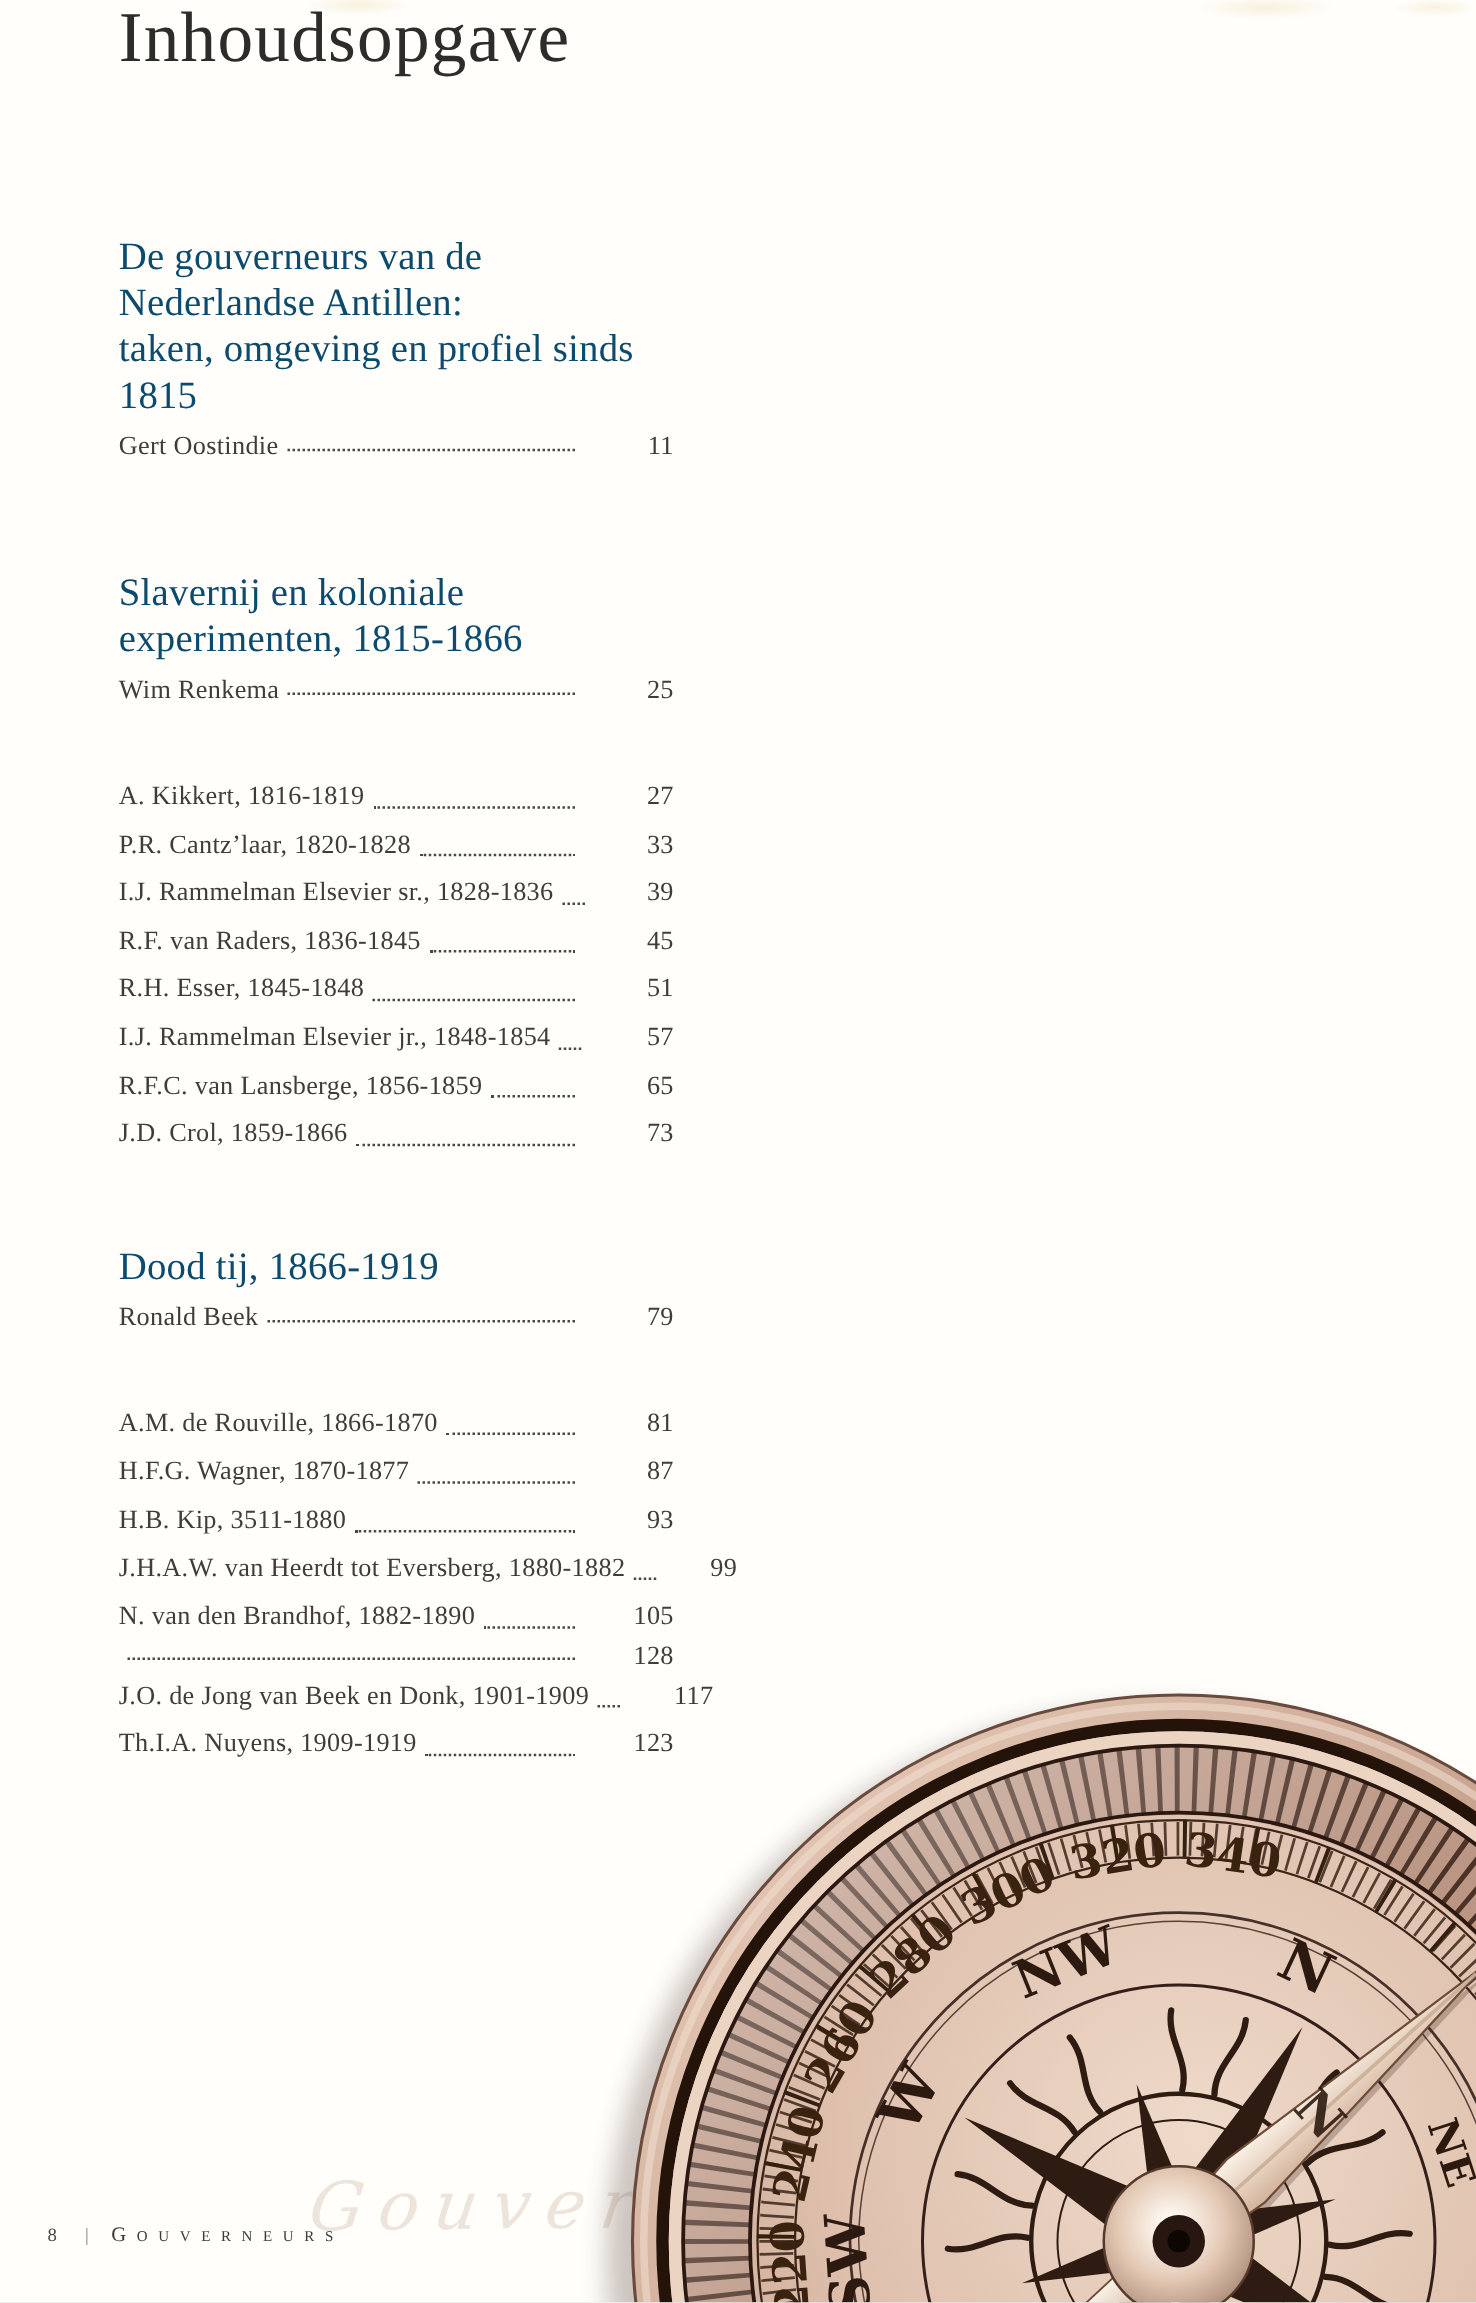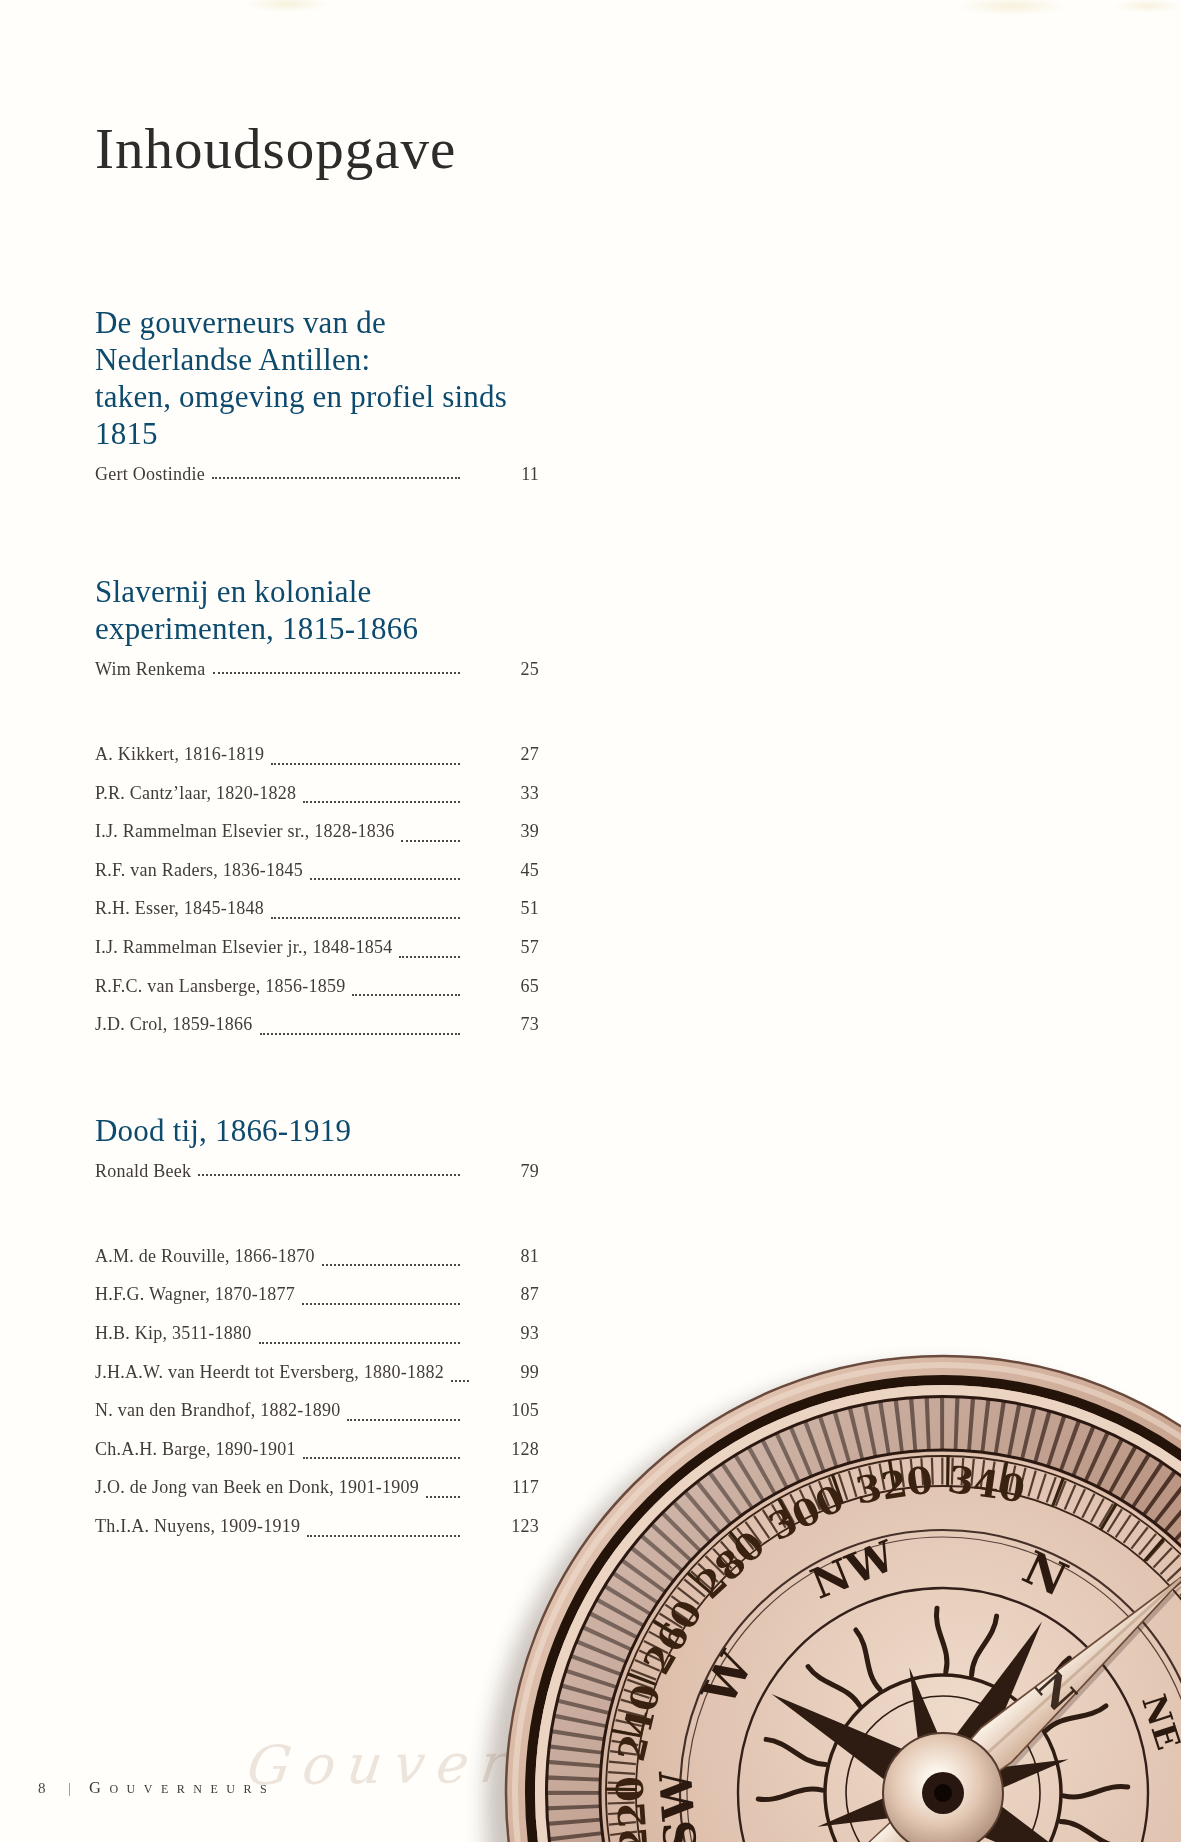--- a/index.html
+++ b/index.html
@@ -9,34 +9,34 @@
     font-family:"Liberation Serif","DejaVu Serif",serif;
   }
   .page::before{
     content:"";position:absolute;inset:0;pointer-events:none;
     background:
       radial-gradient(60px 12px at 287px 4px, rgba(247,240,218,.95), transparent 70%),
       radial-gradient(80px 14px at 1012px 6px, rgba(247,240,218,.95), transparent 70%),
       radial-gradient(50px 10px at 1148px 6px, rgba(247,240,218,.85), transparent 70%);
   }
   
-  .toc{position:absolute;left:95px;top:0;width:444px;padding-top:118px;}
+  .toc{position:absolute;left:95px;top:0;width:444px;}
   h1.title{
     margin:0;font-weight:400;font-size:57px;line-height:62px;
     color:#2d2c2a;letter-spacing:1px;
   }
   .section{margin-top:78px;}
   #sections .section:nth-of-type(1){margin-top:124px;}
   #sections .section:nth-of-type(2){margin-top:85px;}
   #sections .section:nth-of-type(3){margin-top:68px;}
   .sec-title{
     font-size:31px;line-height:37px;color:#0c4a6e;
     font-weight:400;letter-spacing:.2px;
   }
-  .row{display:flex;align-items:baseline;color:#423c36;font-size:18px;letter-spacing:.25px;}
+  .row{display:flex;align-items:baseline;color:#423c36;font-size:21px;letter-spacing:.25px;}
   .row .lbl{white-space:nowrap;}
   .row .dots{
     flex:1;min-width:18px;align-self:flex-end;
     border-bottom:2.6px dotted #4e473f;
     margin:0 3px 9px 7px;
   }
   .row .pg{width:36px;text-align:right;white-space:nowrap;margin-left:40px;}
   .author{margin-top:9px;}
   .author .lbl{line-height:27px;}
   .entry-list{margin-top:52px;}
@@ -165,21 +165,20 @@
               <span class="lbl">J.H.A.W. van Heerdt tot Eversberg, 1880-1882</span>
               <span class="dots"></span>
               <span class="pg">99</span>
             </div>
             <div class="row entry">
               <span class="lbl">N. van den Brandhof, 1882-1890</span>
               <span class="dots"></span>
               <span class="pg">105</span>
             </div>
             <div class="row entry">
-              <span class="lbl">Ch.A.H. Barge, 1890-1901</span>
               <span class="dots"></span>
               <span class="pg">128</span>
             </div>
             <div class="row entry">
               <span class="lbl">J.O. de Jong van Beek en Donk, 1901-1909</span>
               <span class="dots"></span>
               <span class="pg">117</span>
             </div>
             <div class="row entry">
               <span class="lbl">Th.I.A. Nuyens, 1909-1919</span>

